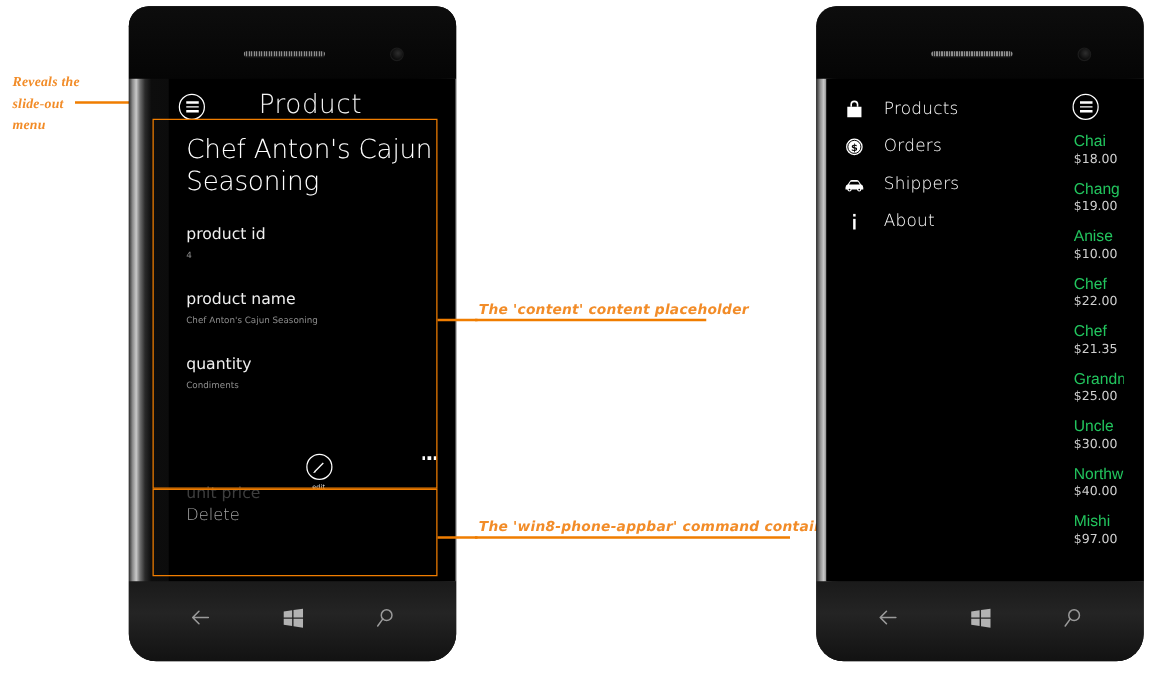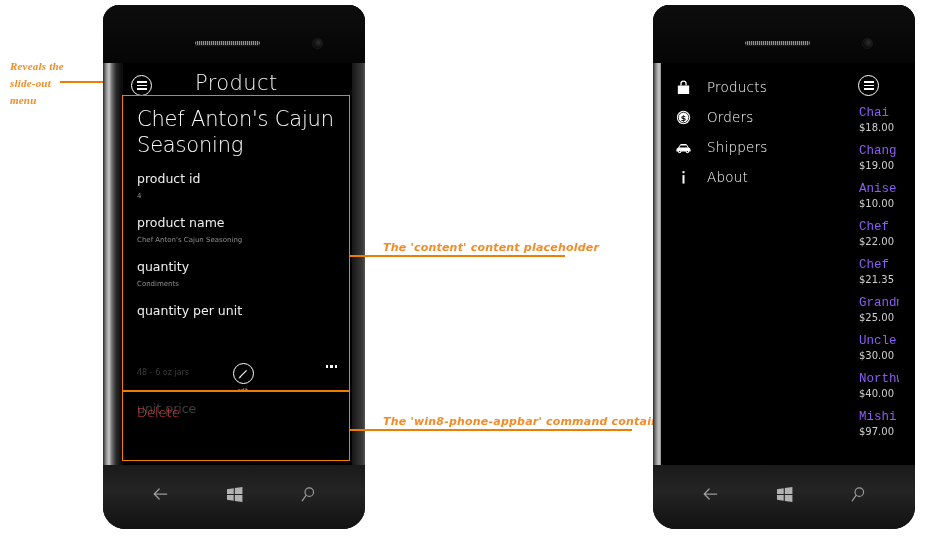--- a/index.html
+++ b/index.html
@@ -153,21 +153,21 @@
     line-height: 26px;
     letter-spacing: -.2px;
     margin: 0 0 10px 0;
   }
   .fld-label {
     color: #f0f0f0;
     font-family: "DejaVu Sans", sans-serif;
     font-weight: 400;
     font-size: 12.5px;
     line-height: 17px;
-    margin-top: 12px;
+    margin-top: 20px;
   }
   .fld-value {
     color: #8d8d8d;
     font-family: "DejaVu Sans", sans-serif;
     font-size: 7px;
     line-height: 11px;
     margin-top: 4px;
   }
   .fld-value.dim { color: #3b3b3b; }
   .fld-label.dim { color: #3e3e3e; }
@@ -203,21 +203,21 @@
     color: #fff;
   }
   .appbar-btn .cap {
     color: #e8e8e8;
     font-family: "DejaVu Sans", sans-serif;
     font-size: 5px;
     margin-top: 3px;
     letter-spacing: .2px;
   }
   .menu-item-text {
-    color: #ef4444;
+    color: #a3a3a3;
     font-family: "DejaVu Sans", sans-serif;
     font-weight: 300;
     font-size: 13px;
   }
 
   
   .slide-menu {
     position: absolute;
     left: 0; top: 0;
   }
@@ -241,22 +241,22 @@
     font-weight: 300;
     font-size: 13.5px;
     letter-spacing: .2px;
   }
   .plist {
     position: absolute;
     overflow: hidden;
   }
   .plist-item { margin-bottom: 10px; }
   .plist-name {
-    color: #8b5cf6;
-    font-family: Liberation Mono, monospace;
+    color: #22c55e;
+    font-family: Liberation Sans, sans-serif;
     font-weight: 300;
     font-size: 12.5px;
     line-height: 15px;
     white-space: nowrap;
   }
   .plist-price {
     color: #cfcfcf;
     font-family: "DejaVu Sans", sans-serif;
     font-size: 10px;
     line-height: 13px;
@@ -299,21 +299,21 @@
   <div class="annot-line" style="left:60px; top:81px; width:57px;"></div>
   <div class="annot-arrow" style="left:115px; top:76px;"></div>
 
   <div class="phone" style="left:103px; top:5px; width:262px; height:524px;">
     <div class="phone-body"></div>
 
     <div class="phone-top"></div>
     <div class="speaker" style="left:92px; top:36px; width:65px;"></div>
     <div class="cam" style="left:209px; top:33px;"></div>
 
-    <div class="screen" style="left:20px; top:58px; width:229px; height:402px;">
+    <div class="screen" style="left:32px; top:58px; width:229px; height:402px;">
 
       <div class="app-header" style="top:8px;">
         <div class="hamburger" style="left:8px; top:4px;">
           <i></i>
             <i></i>
             <i></i>
         </div>
         <div class="page-title" style="left:72px; top:0px;">Product</div>
       </div>
 
@@ -323,25 +323,23 @@
         <div class="fld-label">product id</div>
         <div class="fld-value">4</div>
 
         <div class="fld-label">product name</div>
         <div class="fld-value">Chef Anton's Cajun Seasoning</div>
 
         <div class="fld-label">quantity</div>
 
         <div class="fld-value">Condiments</div>
 
-        <div class="fld-label">quantity per unit</div>
       </div>
 
       <div style="position:absolute; left:14px; top:300px; width:200px;">
-        <div class="fld-value dim" style="font-size:8px;">48 - 6 oz jars</div>
         <div class="fld-label dim" style="margin-top:22px;">unit price</div>
       </div>
 
       <div class="appbar" style="left:8px; top:296px; width:214px; height:67px; background:transparent;">
         <div class="appbar-dots" style="right:8px; top:6px;">
           <i></i>
             <i></i>
             <i></i>
         </div>
         <div class="appbar-btn" style="left:96px; top:4px; width:32px;">

